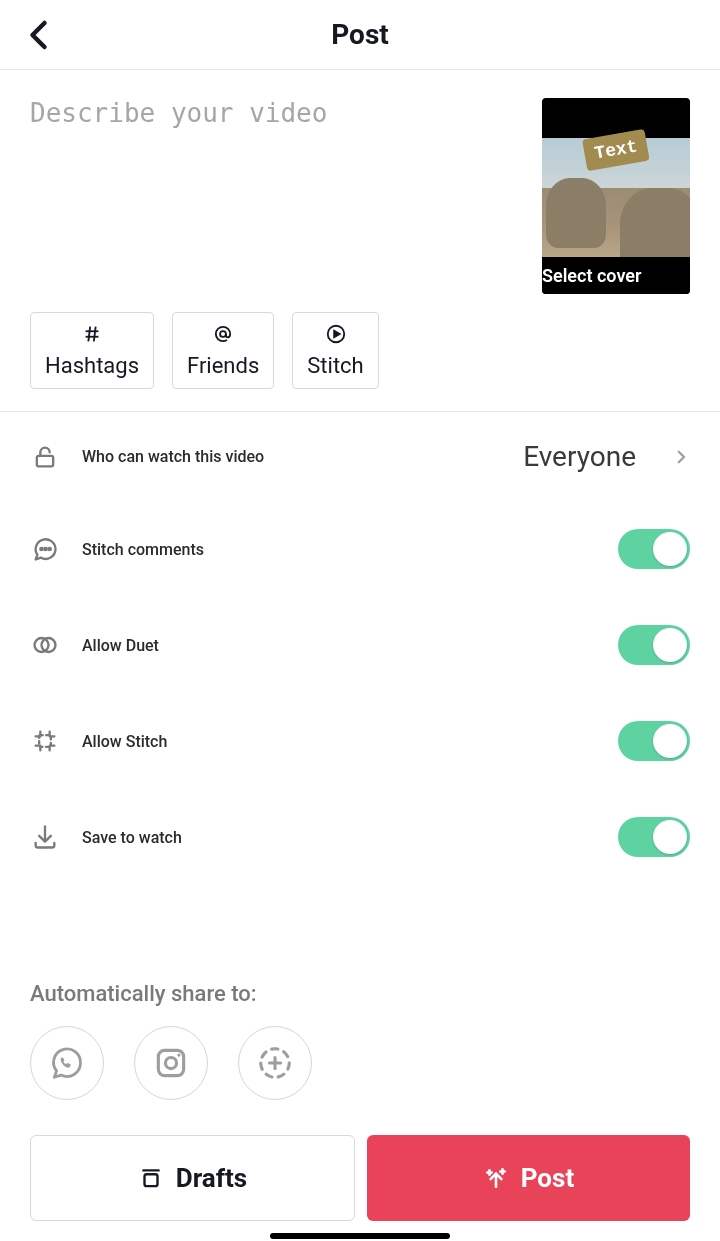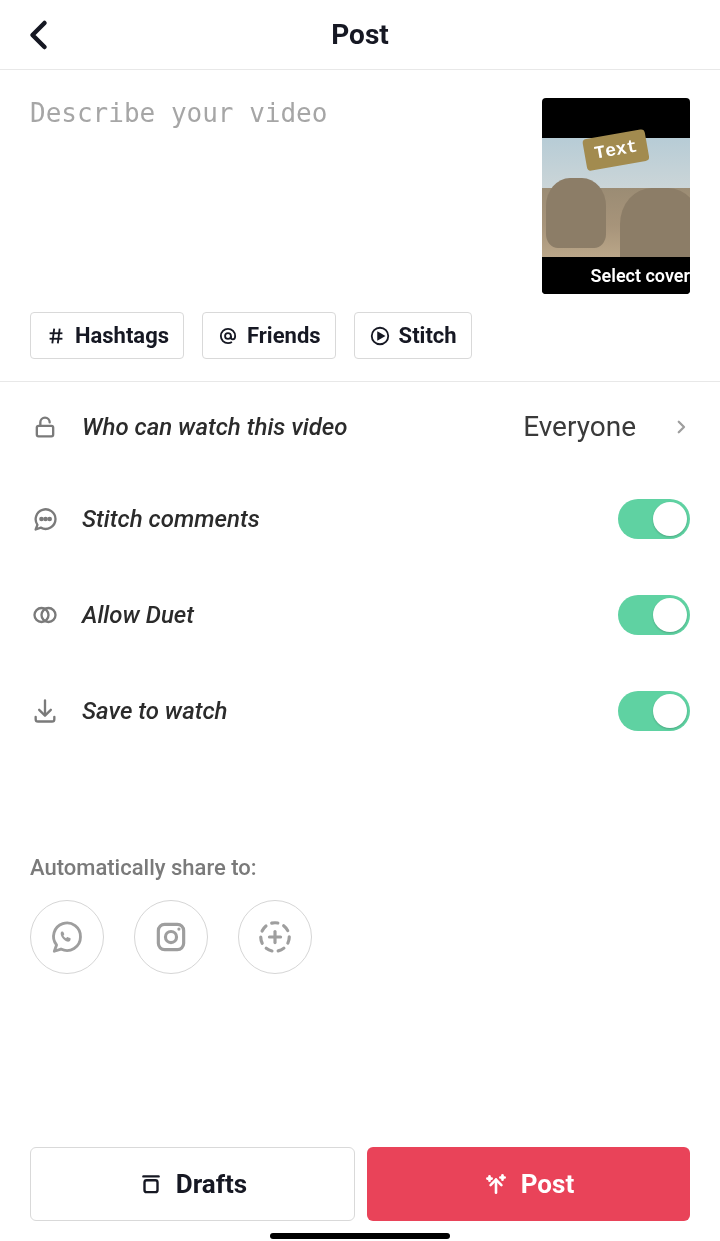--- a/index.html
+++ b/index.html
@@ -89,42 +89,43 @@
     padding: 6px 10px;
     border-radius: 4px;
   }
   .cover-label {
     position: absolute;
     bottom: 0; left: 0; right: 0;
     background: #000;
     color: #fff;
     font-size: 18px;
     font-weight: 600;
-    text-align: right;
+    text-align: left;
     padding: 8px 0;
   }
 
   
   .chips {
     display: flex;
     gap: 18px;
     padding: 0 30px 22px 30px;
   }
   .chip {
     display: flex;
     align-items: center;
     gap: 8px;
     border: 1px solid #d9d9d9;
     border-radius: 4px;
     padding: 10px 14px;
     font-size: 22px;
-    font-weight: 700;
+    font-weight: 400;
     color: #161823;
     cursor: pointer;
     background: #fff;
+    flex-direction: column;
   }
   .chip svg { width: 22px; height: 22px; }
 
   
   .divider { height: 1px; background: #e8e8e8; }
 
   .settings { padding: 0 30px; }
   .setting-row {
     display: flex;
     align-items: center;
@@ -133,24 +134,23 @@
   }
   .setting-icon {
     width: 30px; height: 30px;
     display:flex; align-items:center; justify-content:center;
     color: #7a7a7a;
     flex-shrink:0;
   }
   .setting-icon svg { width: 28px; height: 28px; }
   .setting-label {
     flex: 1;
-    font-size: 24px;
+    font-size: 16px;
     font-weight: 500;
     color: #2b2b2b;
-    font-style: italic;
   }
   .setting-value {
     font-size: 28px;
     color: #3a3a3a;
     margin-right: 14px;
   }
   .chevron { color:#9e9e9e; }
 
   
   .toggle {
@@ -187,21 +187,21 @@
   
   .bottom-bar {
     position: absolute;
     bottom: 20px; left: 0; right: 0;
     display:flex;
     gap: 12px;
     padding: 0 30px;
   }
   .btn {
     flex:1;
-    height: 74px;
+    height: 86px;
     border-radius: 6px;
     display:flex; align-items:center; justify-content:center;
     gap: 12px;
     font-size: 26px;
     font-weight: 700;
     cursor:pointer;
   }
   .btn-drafts {
     background:#fff;
     border: 1px solid #d9d9d9;
@@ -302,20 +302,30 @@
     <div class="setting-icon">
       <svg viewBox="0 0 24 24" fill="none" stroke="currentColor" stroke-width="2">
           <circle cx="9" cy="12" r="6"></circle>
           <circle cx="15" cy="12" r="6"></circle>
         </svg>
     </div>
     <div class="setting-label">Allow Duet</div>
     <div class="toggle"></div>
   </div>
 
+  <div class="setting-row">
+    <div class="setting-icon">
+      <svg viewBox="0 0 24 24" fill="none" stroke="currentColor" stroke-width="2" stroke-linecap="round">
+          <path d="M8 4v4M8 16v4M16 4v4M16 16v4M4 8h4M16 8h4M4 16h4M16 16h4"></path>
+          <rect x="7" y="7" width="10" height="10" rx="1" stroke-dasharray="2 3"></rect>
+        </svg>
+    </div>
+    <div class="setting-label">Allow Stitch</div>
+    <div class="toggle"></div>
+  </div>
 
   <div class="setting-row">
     <div class="setting-icon">
       <svg viewBox="0 0 24 24" fill="none" stroke="currentColor" stroke-width="2" stroke-linecap="round" stroke-linejoin="round">
           <path d="M12 3v12"></path>
           <polyline points="7 11 12 16 17 11"></polyline>
           <path d="M4 17v2a2 2 0 0 0 2 2h12a2 2 0 0 0 2-2v-2"></path>
         </svg>
     </div>
     <div class="setting-label">Save to watch</div>

